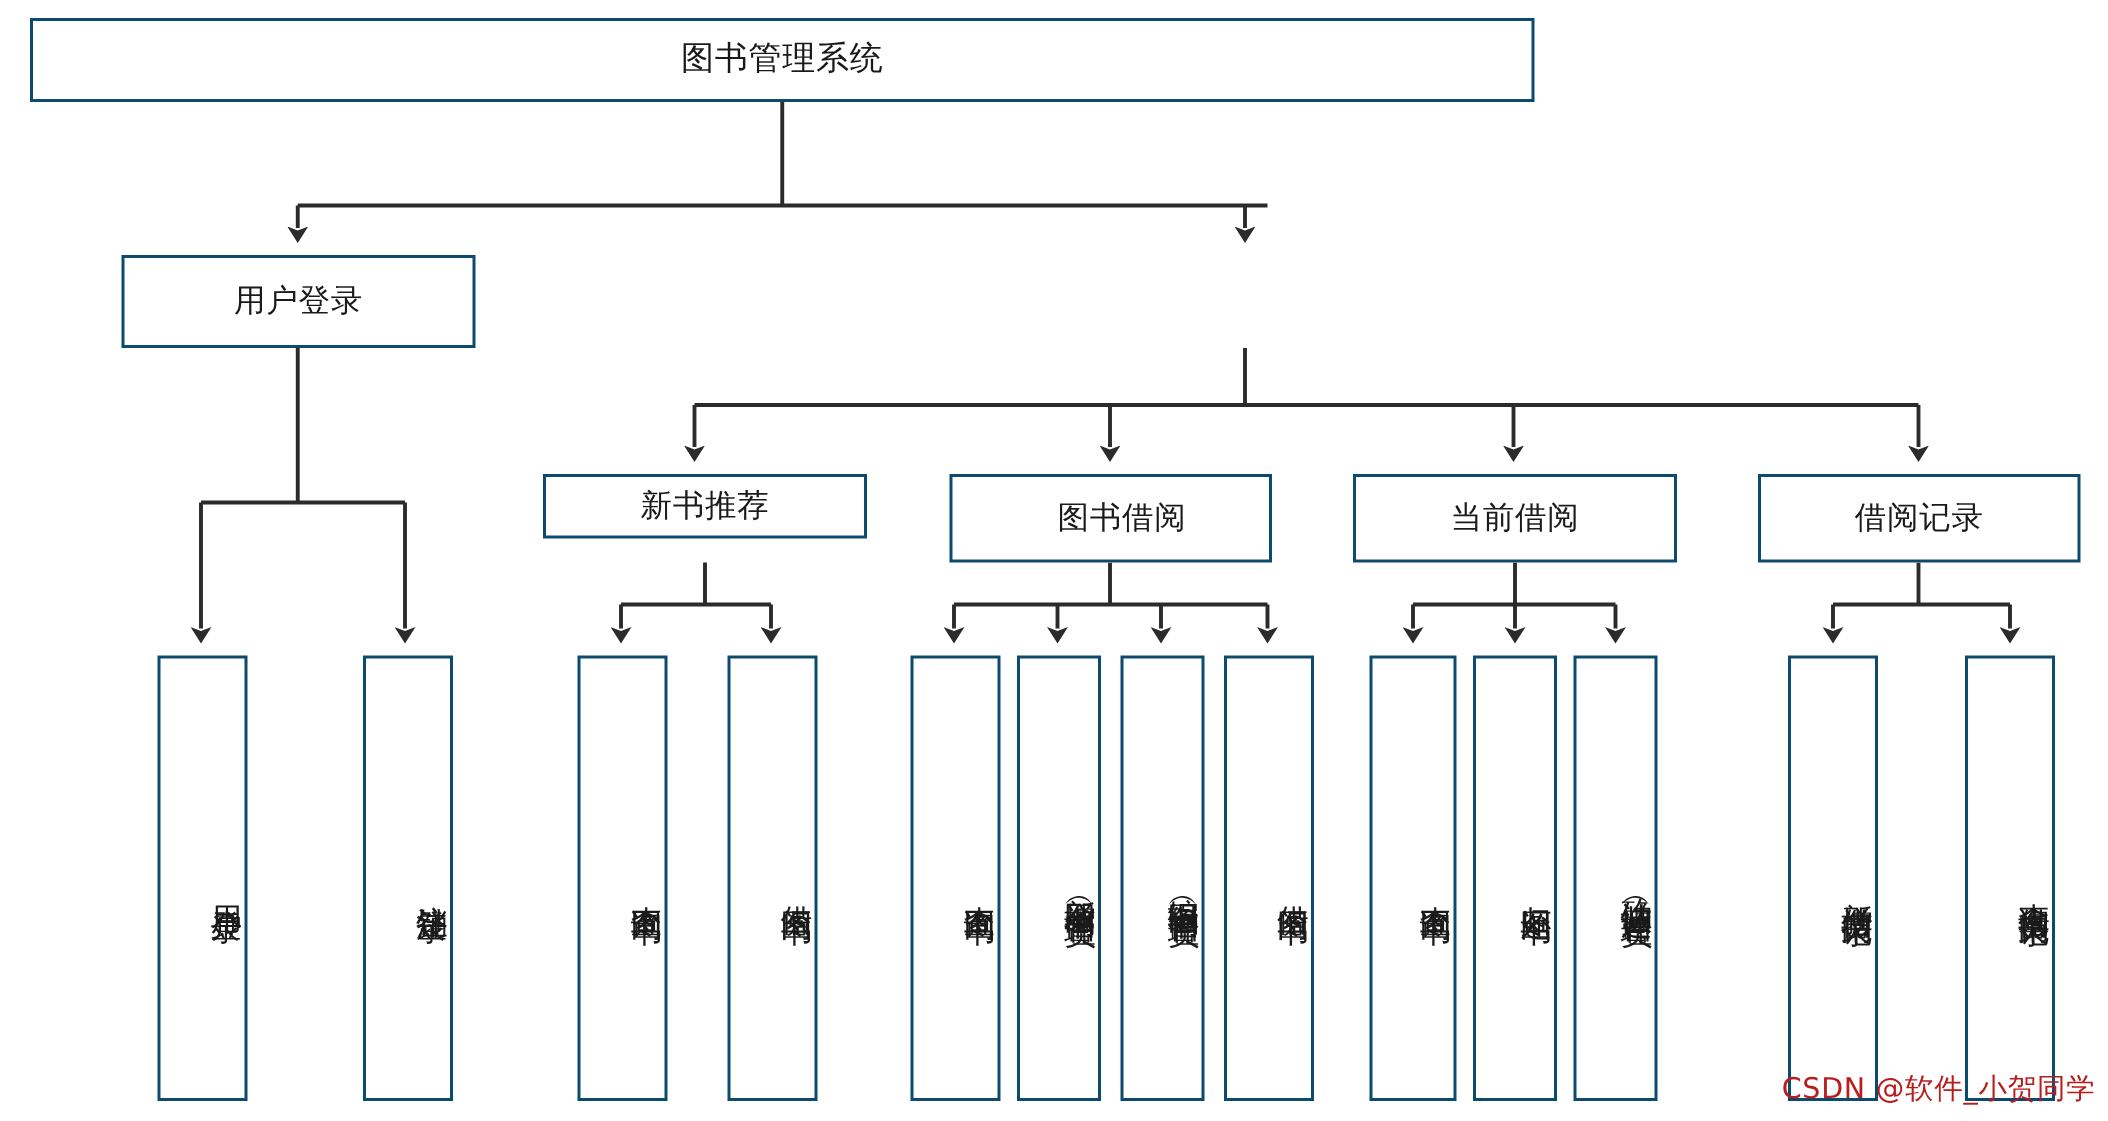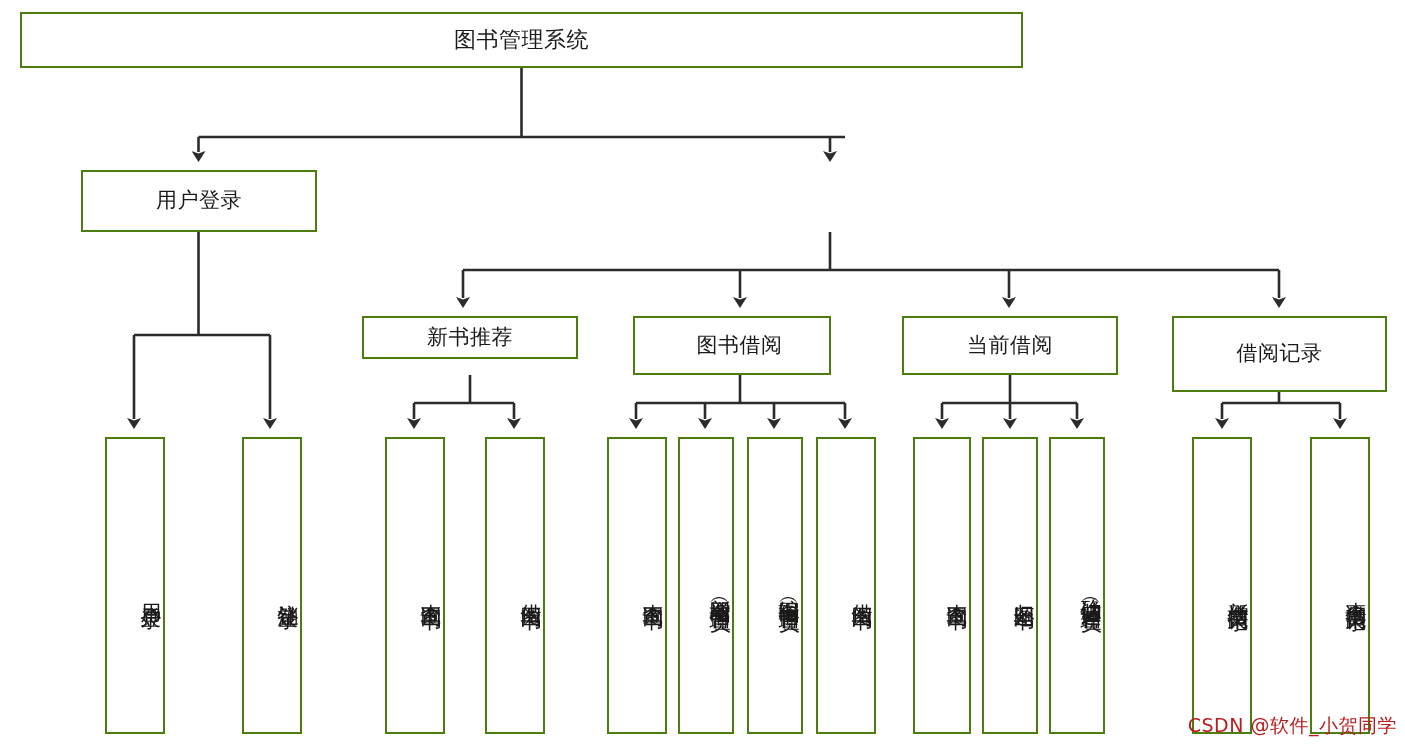--- a/index.html
+++ b/index.html
@@ -11,21 +11,21 @@
     overflow:hidden;
     position:relative;
   }
   #diagram{
     position:absolute;left:0;top:0;width:1405px;height:747px;
   }
   .node{
     position:absolute;
     box-sizing:border-box;
     background:#ffffff;
-    border:2px solid #4d7c0f;
+    border:2px solid #0c4a6e;
     display:flex;
     align-items:center;
     justify-content:center;
     color:#1a1a1a;
     letter-spacing:0.5px;
   }
   .node.h{
     font-size:21px;
     line-height:1.2;
   }
@@ -116,23 +116,23 @@
       <path d="M1222,403 L1222,419" marker-end="url(#arw)"></path>
       <path d="M1340,403 L1340,419" marker-end="url(#arw)"></path>
     </g>
   </svg>
 
   <div class="node h root" style="left:20px;top:12px;width:1003px;height:56px;">图书管理系统</div>
 
   <div class="node h" style="left:81px;top:170px;width:236px;height:62px;">用户登录</div>
 
   <div class="node h" style="left:362px;top:316px;width:216px;height:43px;">新书推荐</div>
-  <div class="node h" style="left:633px;top:316px;width:198px;height:59px;padding-left:15px;">图书借阅</div>
+  <div class="node h" style="left:633px;top:316px;width:215px;height:59px;padding-left:15px;">图书借阅</div>
   <div class="node h" style="left:902px;top:316px;width:216px;height:59px;">当前借阅</div>
-  <div class="node h" style="left:1172px;top:316px;width:215px;height:76px;">借阅记录</div>
+  <div class="node h" style="left:1172px;top:316px;width:215px;height:59px;">借阅记录</div>
 
   <div class="node v" style="left:105px;top:437px;width:60px;height:297px;">
     <span class="vtext">用户登录</span>
   </div>
   <div class="node v" style="left:242px;top:437px;width:60px;height:297px;">
     <span class="vtext">注销登录</span>
   </div>
 
   <div class="node v" style="left:385px;top:437px;width:60px;height:297px;">
     <span class="vtext">查询图书</span>

